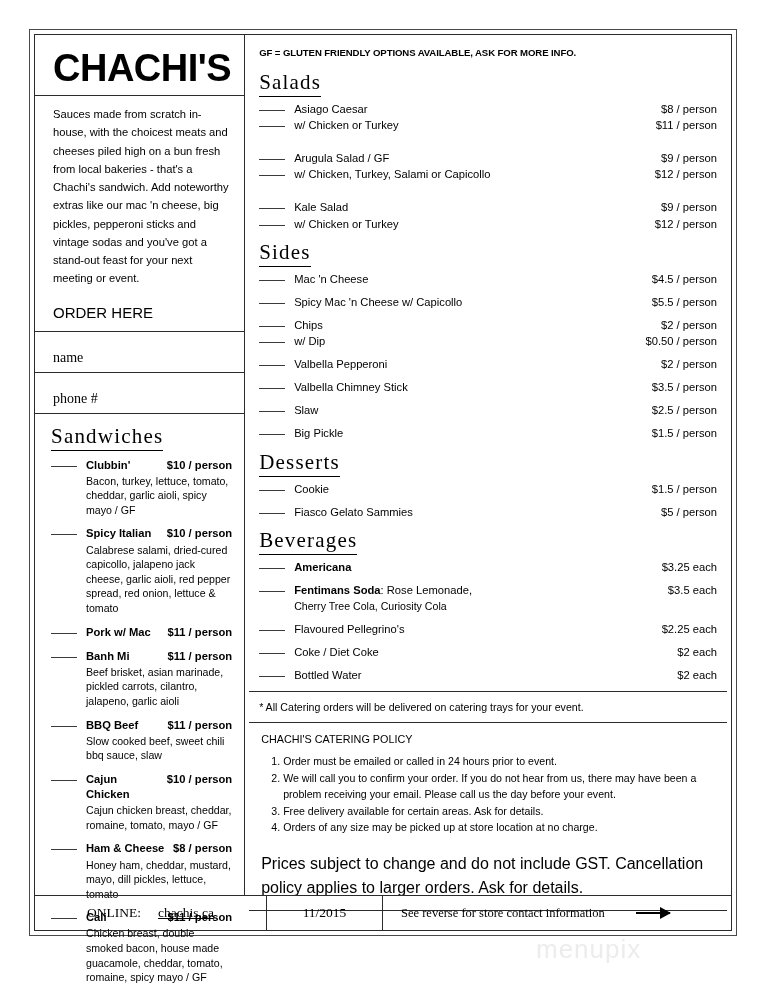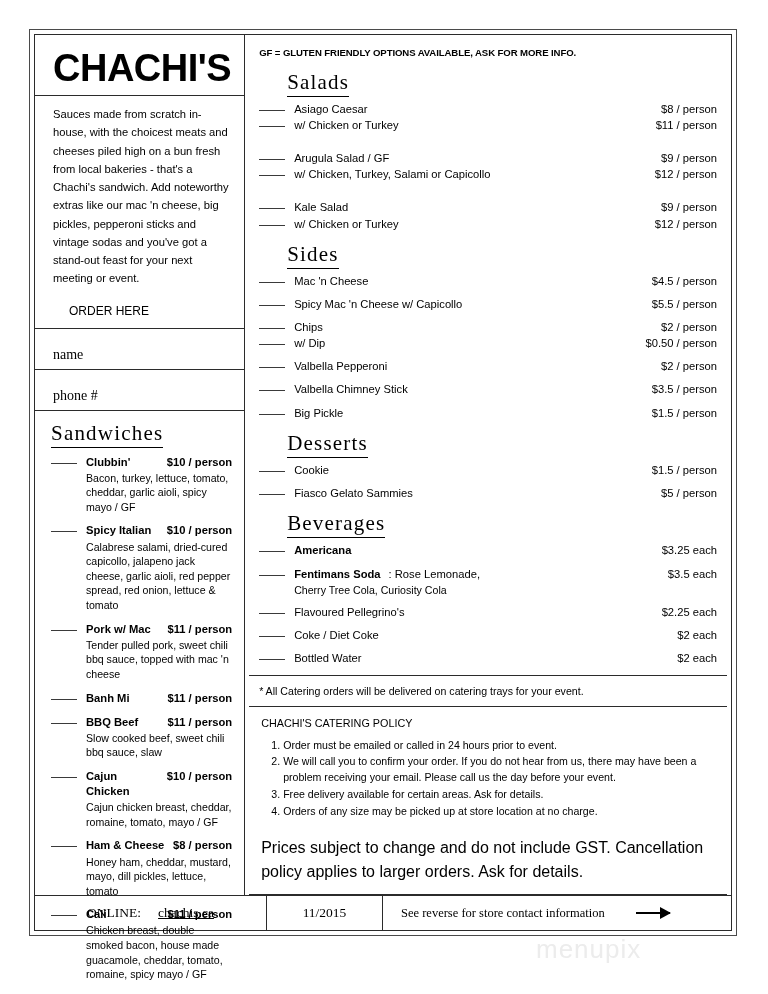--- a/index.html
+++ b/index.html
@@ -74,23 +74,22 @@
 
   .blurb-box {
     border-bottom: 1px solid #2b2b2b;
     padding: 9px 14px 10px 18px;
   }
   .blurb {
     font-size: 11.2px;
     line-height: 1.63;
   }
   .order-here {
-    font-size: 12px;
+    font-size: 15px;
     margin-top: 16px;
-    margin-left: 16px;
   }
 
   .field-row {
     border-bottom: 1px solid #2b2b2b;
     padding: 18px 0 4px 18px;
     font-family: "Liberation Serif", serif;
     font-size: 14px;
     min-height: 18px;
   }
 
@@ -102,21 +101,21 @@
   
   .sec-head {
     font-family: "Liberation Serif", serif;
     font-size: 21px;
     letter-spacing: 1.2px;
     display: inline-block;
     border-bottom: 1.4px solid #000;
     padding-bottom: 1px;
     margin-bottom: 7px;
   }
-  .sec-head.tight { margin-bottom: 5px; margin-left: 28px; }
+  .sec-head.tight { margin-bottom: 5px; }
 
   
   .item {
     display: flex;
     align-items: flex-start;
     margin-bottom: 9px;
   }
   .item.sub { margin-top: -7px; }
   .blank {
     flex: 0 0 auto;
@@ -135,21 +134,21 @@
     justify-content: space-between;
     align-items: baseline;
     gap: 6px;
   }
   .item-name {
     font-size: 11.2px;
     font-weight: bold;
     line-height: 1.35;
   }
   .item-name.regular { font-weight: normal; }
-  .item-name .reg { font-weight: normal; padding-left: 8px; }
+  .item-name .reg { font-weight: normal; }
   .item-price {
     font-size: 11.2px;
     font-weight: bold;
     white-space: nowrap;
     text-align: right;
   }
   .item-price.regular { font-weight: normal; }
   .item-desc {
     font-size: 10.6px;
     line-height: 1.38;
@@ -298,31 +297,31 @@
             </div>
           </div>
 
           <div class="item">
             <span class="blank"></span>
             <div class="item-body">
               <div class="item-top">
                 <span class="item-name">Pork w/ Mac</span>
                 <span class="item-price">$11 / person</span>
               </div>
-              <div class="item-desc">Tender pulled pork, sweet chili bbq sauce, topped with mac 'n cheese</div>
             </div>
           </div>
 
           <div class="item">
             <span class="blank"></span>
             <div class="item-body">
               <div class="item-top">
                 <span class="item-name">Banh Mi</span>
                 <span class="item-price">$11 / person</span>
               </div>
+              <div class="item-desc">Beef brisket, asian marinade, pickled  carrots, cilantro, jalapeno, garlic aioli</div>
             </div>
           </div>
 
           <div class="item">
             <span class="blank"></span>
             <div class="item-body">
               <div class="item-top">
                 <span class="item-name">BBQ Beef</span>
                 <span class="item-price">$11 / person</span>
               </div>
@@ -493,20 +492,29 @@
               <span class="item-price regular">$2 / person</span>
             </div>
               </div>
           </div>
           <div class="item">
             <span class="blank"></span>
             <div class="item-body">
                 <div class="item-top">
               <span class="item-name regular">Valbella Chimney Stick</span>
               <span class="item-price regular">$3.5 / person</span>
+            </div>
+              </div>
+          </div>
+          <div class="item">
+            <span class="blank"></span>
+            <div class="item-body">
+                <div class="item-top">
+              <span class="item-name regular">Slaw</span>
+              <span class="item-price regular">$2.5 / person</span>
             </div>
               </div>
           </div>
           <div class="item">
             <span class="blank"></span>
             <div class="item-body">
                 <div class="item-top">
               <span class="item-name regular">Big Pickle</span>
               <span class="item-price regular">$1.5 / person</span>
             </div>

